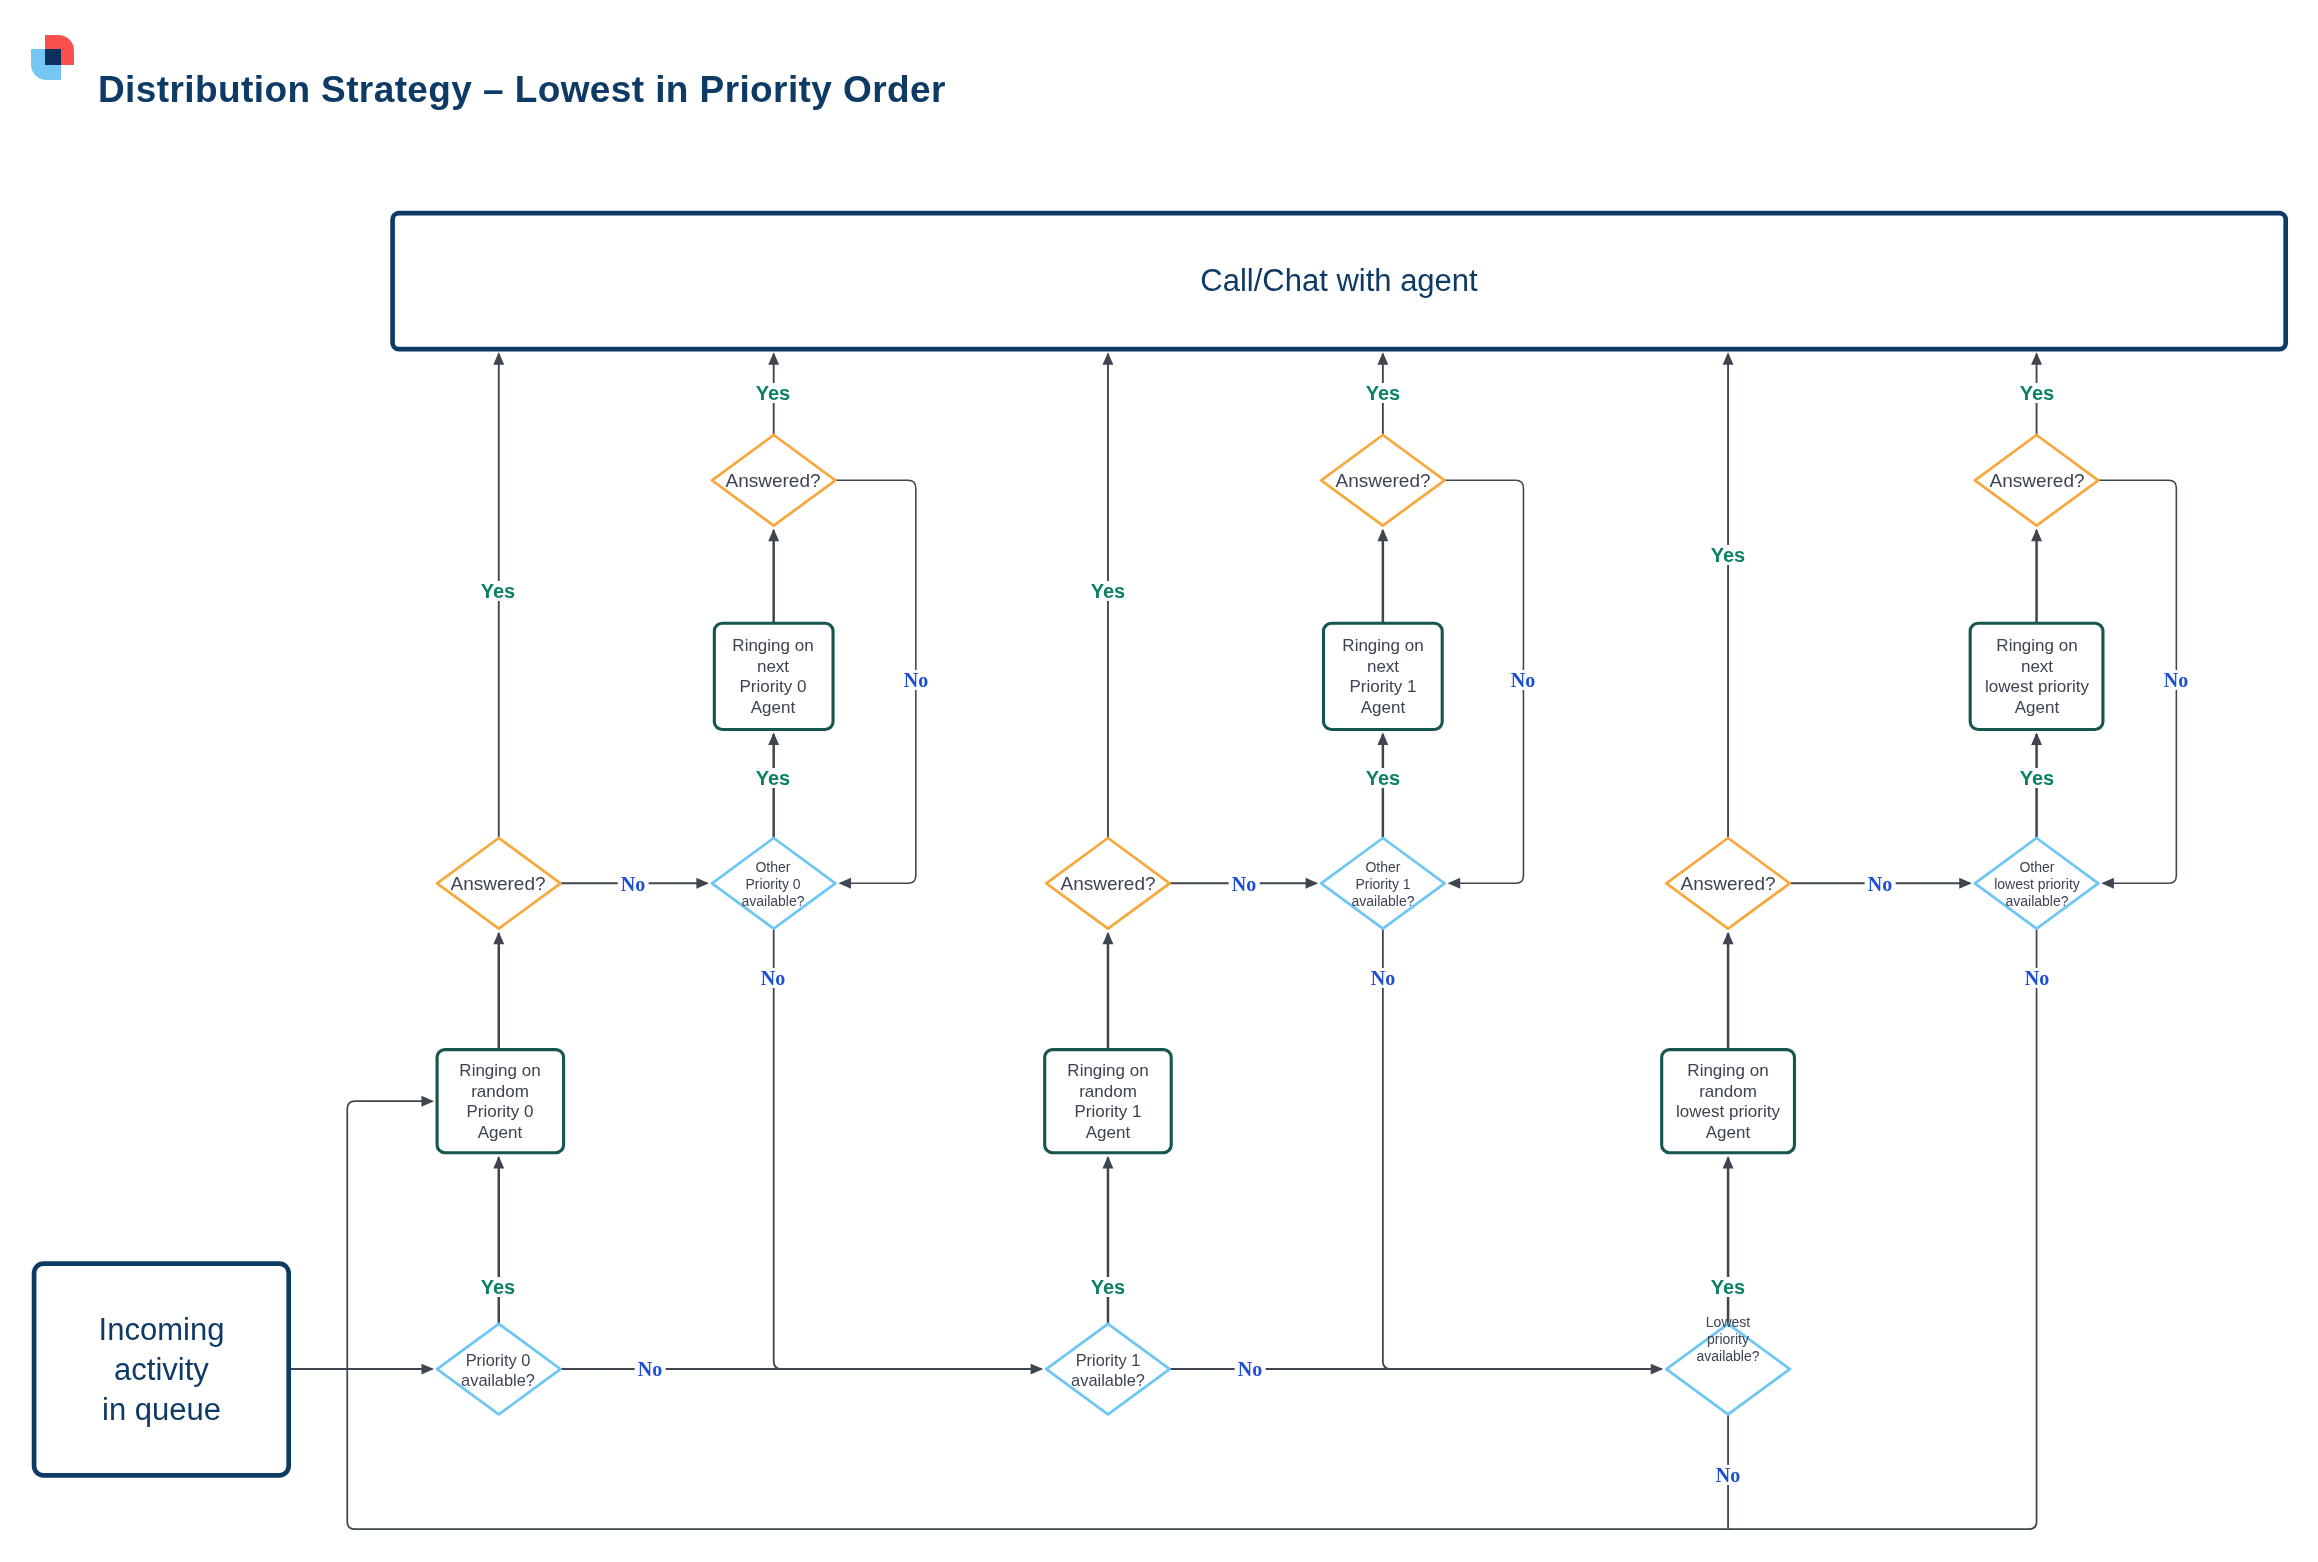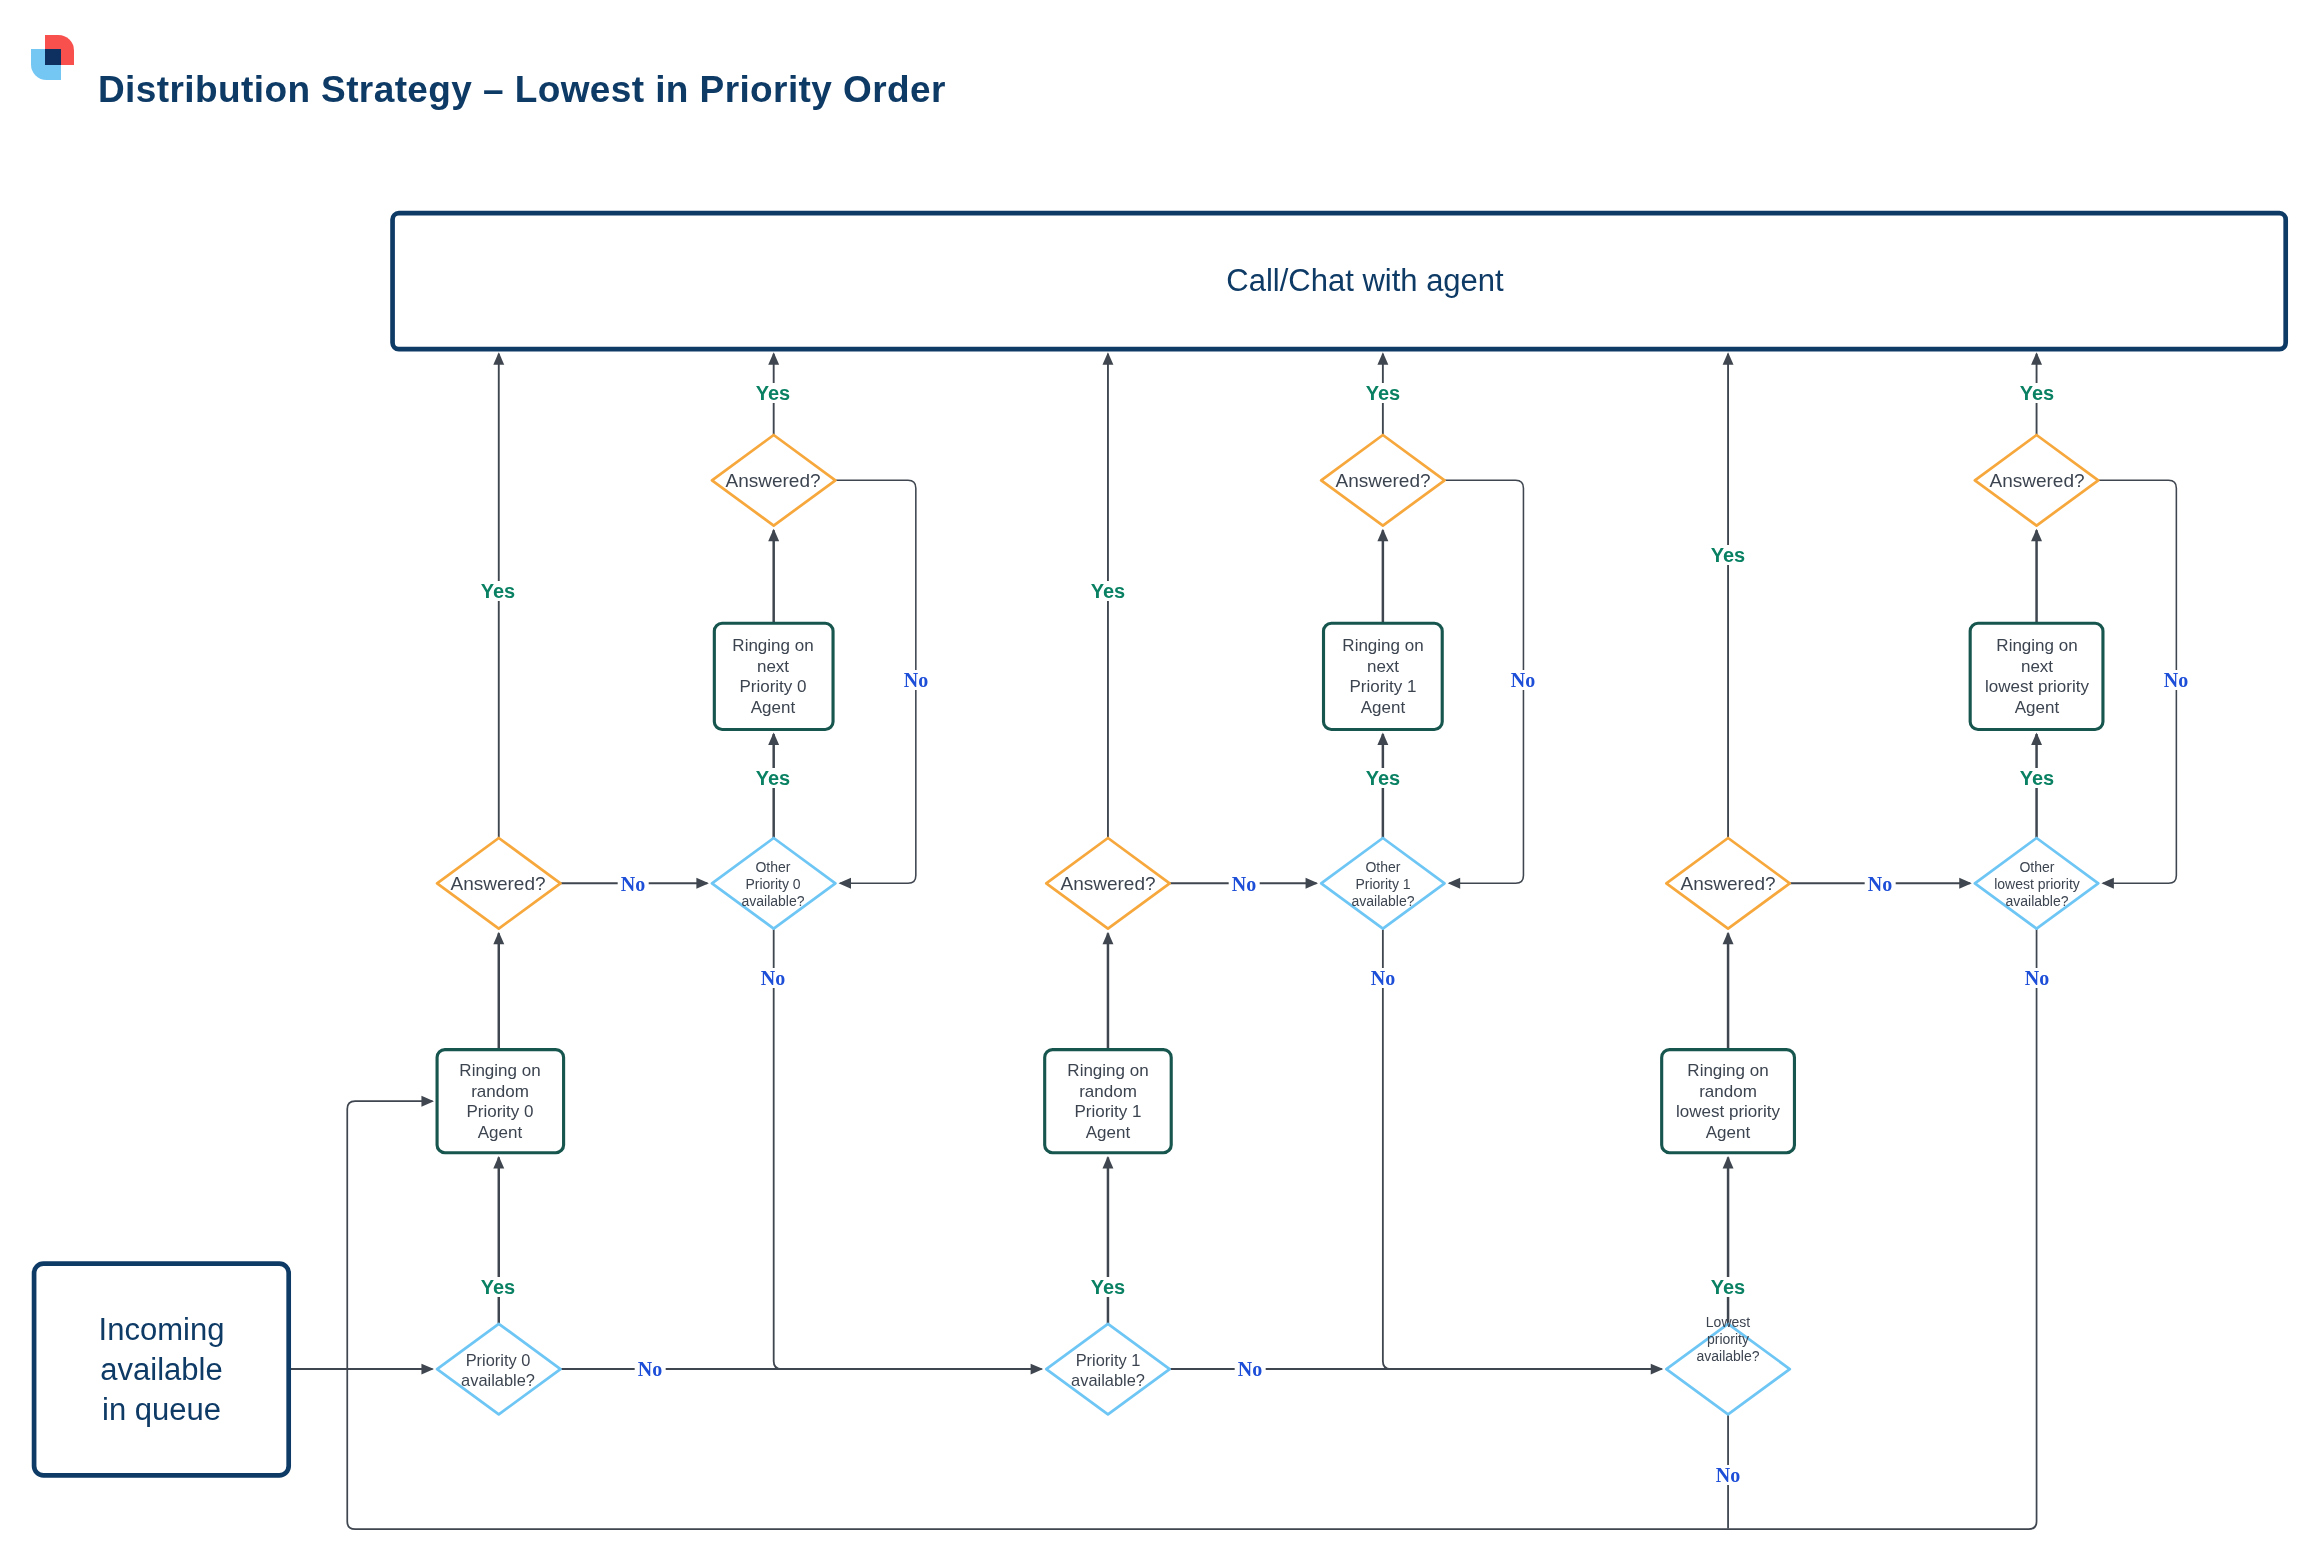--- a/index.html
+++ b/index.html
@@ -1,21 +1,21 @@
 <!DOCTYPE html>
 <html style="font-size:12.5px"><head>
 <meta charset="utf-8">
 <style>
   html,body{margin:0;padding:0;background:#ffffff;}
   body{font-family:"Liberation Sans", sans-serif;}
   .canvas{position:relative;width:2319px;height:1562px;background:#ffffff;overflow:hidden;}
   .layer{position:absolute;left:0;top:0;}
   .lbl{position:absolute;transform:translate(-50%,-50%);text-align:center;white-space:pre-line;color:#3c4450;}
   .title{position:absolute;left:98px;top:69px;font-size:37px;font-weight:700;color:#0e3a66;letter-spacing:0.4px;}
-  .node-call{left:392px;top:213px;width:1894px;height:136px;position:absolute;display:flex;align-items:center;justify-content:center;font-size:31px;color:#0e3a66;padding-left:26px;}
+  .node-call{left:392px;top:213px;width:1894px;height:136px;position:absolute;display:flex;align-items:center;justify-content:center;font-size:31px;color:#0e3a66;}
   .node-incoming{left:34px;top:1264px;width:255px;height:212px;position:absolute;display:flex;align-items:center;justify-content:center;font-size:31px;line-height:1.3;color:#0e3a66;text-align:center;white-space:pre-line;}
   .answered{font-size:19px;}
   .boxtxt{font-size:17px;line-height:1.22;}
   .diatxt{font-size:16.4px;line-height:1.2;}
   .diatxt-sm{font-size:14px;line-height:1.2;}
   .tag{font-size:20px;font-weight:700;background:#ffffff;padding:0 3.1px;line-height:1;}
   .yes{color:#0a8163;}
   .no{color:#1d4ed8;font-family:Liberation Serif, serif;}
   
   .logo{position:absolute;left:31px;top:35px;width:44px;height:45px;}
@@ -103,21 +103,21 @@
       <polygon points="1339,1131 1418,1073 1497,1131 1418,1189"></polygon>
       <polygon points="2133,1131 2212,1073 2291,1131 2212,1189"></polygon>
       <polygon points="911,615 990,557 1069,615 990,673"></polygon>
       <polygon points="1691,615 1770,557 1849,615 1770,673"></polygon>
       <polygon points="2528,615 2607,557 2686,615 2607,673"></polygon>
     </g>
   </svg>
 
   <div class="node-call">Call/Chat with agent</div>
   <div class="node-incoming">Incoming
-available
+activity
 in queue</div>
 
   <div class="lbl diatxt" style="left:498px;top:1371px;width:117px;">Priority 0
 available?</div>
   <div class="lbl boxtxt" style="left:500px;top:1102px;width:123px;">Ringing on
 random
 Priority 0
 Agent</div>
   <div class="lbl answered" style="left:498px;top:884px;width:117px;">Answered?</div>
   <div class="lbl diatxt-sm" style="left:773px;top:884px;width:117px;">Other

